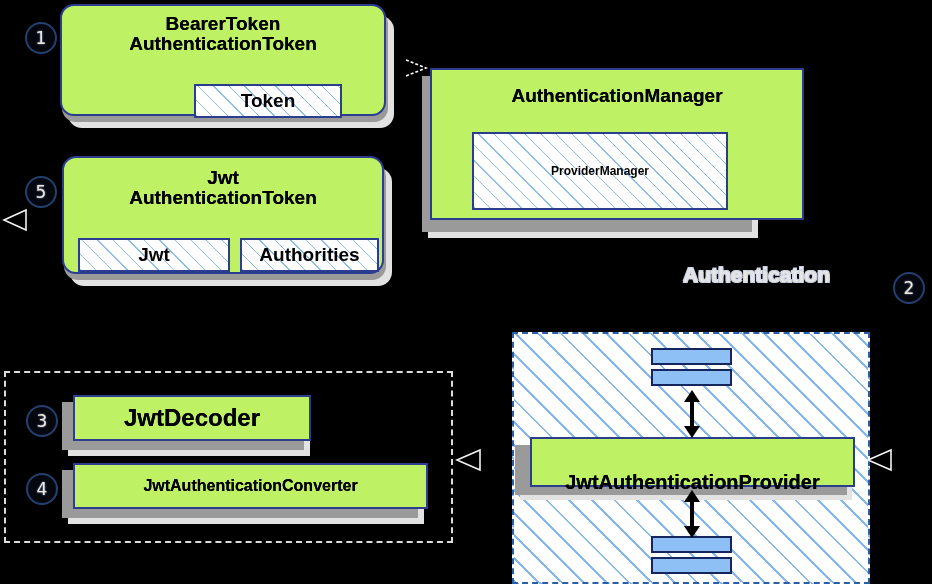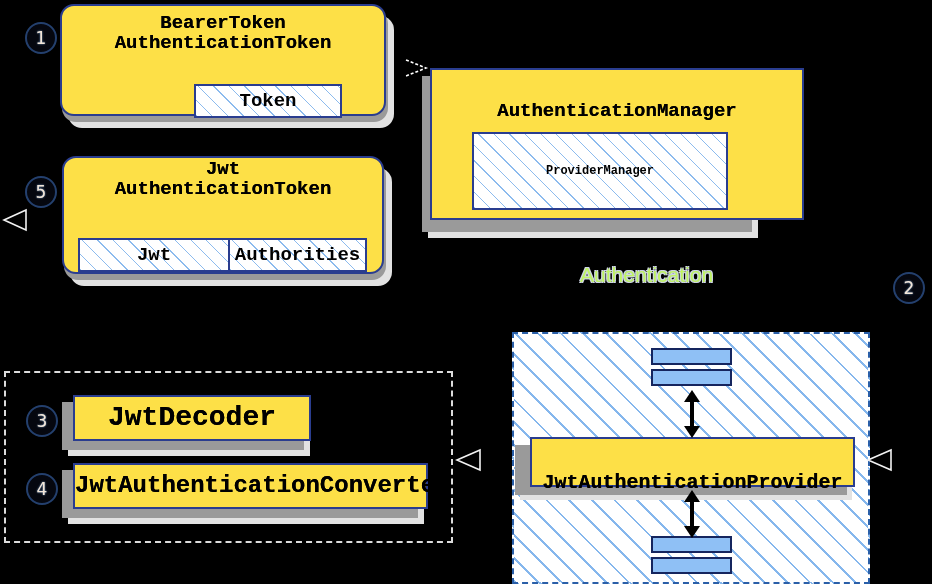--- a/index.html
+++ b/index.html
@@ -5,27 +5,26 @@
   html,body{margin:0;padding:0;background:#000;}
   body{
     width:932px;height:584px;position:relative;overflow:hidden;
     font-family:"Liberation Sans","DejaVu Sans",sans-serif;
   }
   #stage{position:absolute;inset:0;width:932px;height:584px;}
 
   
   .node{
     position:absolute;
-    background:#fde047;
+    background:#bef264;
     border:2px solid #2a3d8f;
     box-sizing:border-box;
     display:flex;flex-direction:column;align-items:center;
     color:#000;
     font-weight:bold;
-    font-family:Liberation Mono, monospace;
   }
   .node .title{
     width:100%;text-align:center;line-height:1.05;
     text-shadow:0 0 0 #000;
   }
   
   .shadow-dark,.shadow-light{
     position:absolute;background:#9a9a9a;z-index:1;
   }
   .shadow-light{background:#e2e2e2;}
@@ -91,22 +90,22 @@
   }
 
   
   .dbl-arrow{position:absolute;z-index:5;}
 
   
   .tri{position:absolute;z-index:6;}
 
   
   .outline-label{
-    position:absolute;text-align:left;font-weight:normal;
-    color:#bef264;line-height:1.12;z-index:3;
+    position:absolute;text-align:right;font-weight:bold;
+    color:#e5e5e5;line-height:1.12;z-index:3;
     text-shadow:
       -1px -1px 0 #cfd6e6, 1px -1px 0 #cfd6e6,
       -1px  1px 0 #cfd6e6, 1px  1px 0 #cfd6e6;
   }
 </style>
 </head>
 <body>
 
 <div id="stage">
 
@@ -120,43 +119,43 @@
     <div class="hatch" style="position:absolute;left:92px;top:78px;width:148px;height:34px;font-size:19px;margin-left:40px;">
       <span>Token</span>
     </div>
   </div>
   <div class="circle-num" style="left:25px;top:22px;">
       <span>1</span>
     </div>
 
   <div class="shadow-light" style="left:70px;top:168px;width:322px;height:118px;border-radius:14px;"></div>
   <div class="shadow-dark" style="left:64px;top:162px;width:322px;height:118px;border-radius:14px;"></div>
-  <div class="node rounded" style="left:62px;top:156px;width:322px;height:118px;z-index:3;padding-top:2px;">
+  <div class="node rounded" style="left:62px;top:156px;width:322px;height:118px;z-index:3;padding-top:10px;">
     <div class="title" style="font-size:19px;">
       <span>Jwt</span><br>
       <span>AuthenticationToken</span>
     </div>
     <div class="hatch" style="position:absolute;left:14px;top:80px;width:152px;height:34px;font-size:19px;">
       <span>Jwt</span>
     </div>
-    <div class="hatch" style="position:absolute;left:164px;top:80px;width:139px;height:34px;font-size:19px;">
+    <div class="hatch" style="position:absolute;left:176px;top:80px;width:139px;height:34px;font-size:19px;">
       <span>Authorities</span>
     </div>
   </div>
   <div class="circle-num" style="left:25px;top:176px;">
       <span>5</span>
     </div>
 
   <svg class="tri" style="left:2px;top:207px;" width="28" height="26" viewBox="0 0 28 26">
     <polygon points="2,13 24,3 24,23" fill="none" stroke="#f2f2f2" stroke-width="1.6"></polygon>
   </svg>
 
   <div class="shadow-light" style="left:428px;top:82px;width:330px;height:156px;"></div>
   <div class="shadow-dark" style="left:422px;top:76px;width:330px;height:156px;"></div>
-  <div class="node" style="left:430px;top:68px;width:374px;height:152px;z-index:3;padding-top:32px;">
+  <div class="node" style="left:430px;top:68px;width:374px;height:152px;z-index:3;padding-top:16px;">
     <div class="title" style="font-size:19px;">AuthenticationManager</div>
     <div class="hatch" style="position:absolute;left:40px;top:62px;width:256px;height:78px;font-size:12px;">
       <span>ProviderManager</span>
     </div>
   </div>
 
   <svg class="tri" style="left:404px;top:58px;" width="32" height="24" viewBox="0 0 32 24">
     <polyline points="2,2 22,10 2,18" fill="none" stroke="#ffffff" stroke-width="1.6" stroke-dasharray="3 2"></polyline>
   </svg>
 
@@ -195,30 +194,30 @@
 
   <svg class="tri" style="left:866px;top:446px;" width="28" height="28" viewBox="0 0 28 28">
     <polygon points="2,14 25,4 25,24" fill="none" stroke="#f2f2f2" stroke-width="1.6"></polygon>
   </svg>
 
   <div class="dashed-group" style="left:4px;top:371px;width:449px;height:172px;"></div>
 
   <div class="shadow-light" style="left:68px;top:408px;width:242px;height:48px;z-index:3;"></div>
   <div class="shadow-dark" style="left:62px;top:402px;width:242px;height:48px;z-index:3;"></div>
   <div class="node" style="left:73px;top:395px;width:238px;height:46px;z-index:4;justify-content:center;">
-    <div class="title" style="font-size:28px;">JwtDecoder</div>
+    <div class="title" style="font-size:24px;">JwtDecoder</div>
   </div>
   <div class="circle-num" style="left:26px;top:405px;z-index:9;">
       <span>3</span>
     </div>
 
   <div class="shadow-light" style="left:68px;top:476px;width:356px;height:48px;z-index:3;"></div>
   <div class="shadow-dark" style="left:62px;top:470px;width:356px;height:48px;z-index:3;"></div>
   <div class="node" style="left:73px;top:463px;width:355px;height:46px;z-index:4;justify-content:center;">
-    <div class="title" style="font-size:24px;">JwtAuthenticationConverter</div>
+    <div class="title" style="font-size:16px;">JwtAuthenticationConverter</div>
   </div>
   <div class="circle-num" style="left:26px;top:473px;z-index:9;">
       <span>4</span>
     </div>
 
   <svg class="tri" style="left:455px;top:446px;" width="28" height="28" viewBox="0 0 28 28">
     <polygon points="2,14 25,4 25,24" fill="none" stroke="#f2f2f2" stroke-width="1.6"></polygon>
   </svg>
 
 </div>

